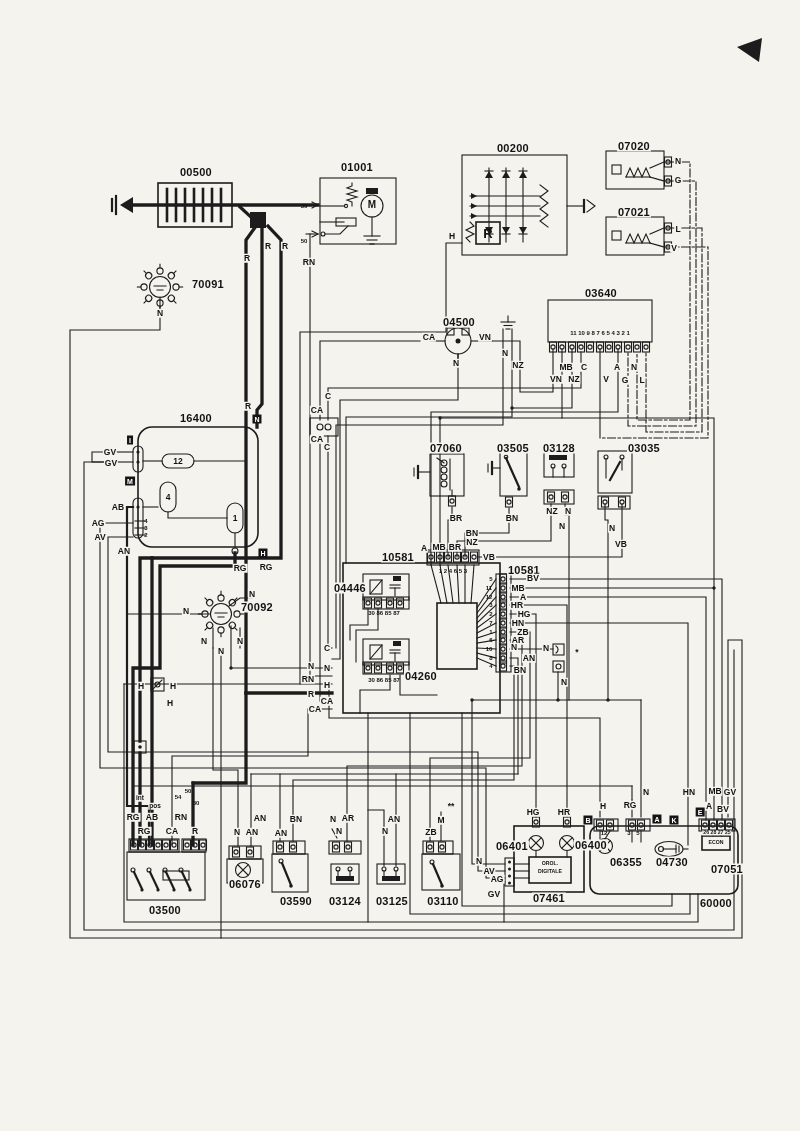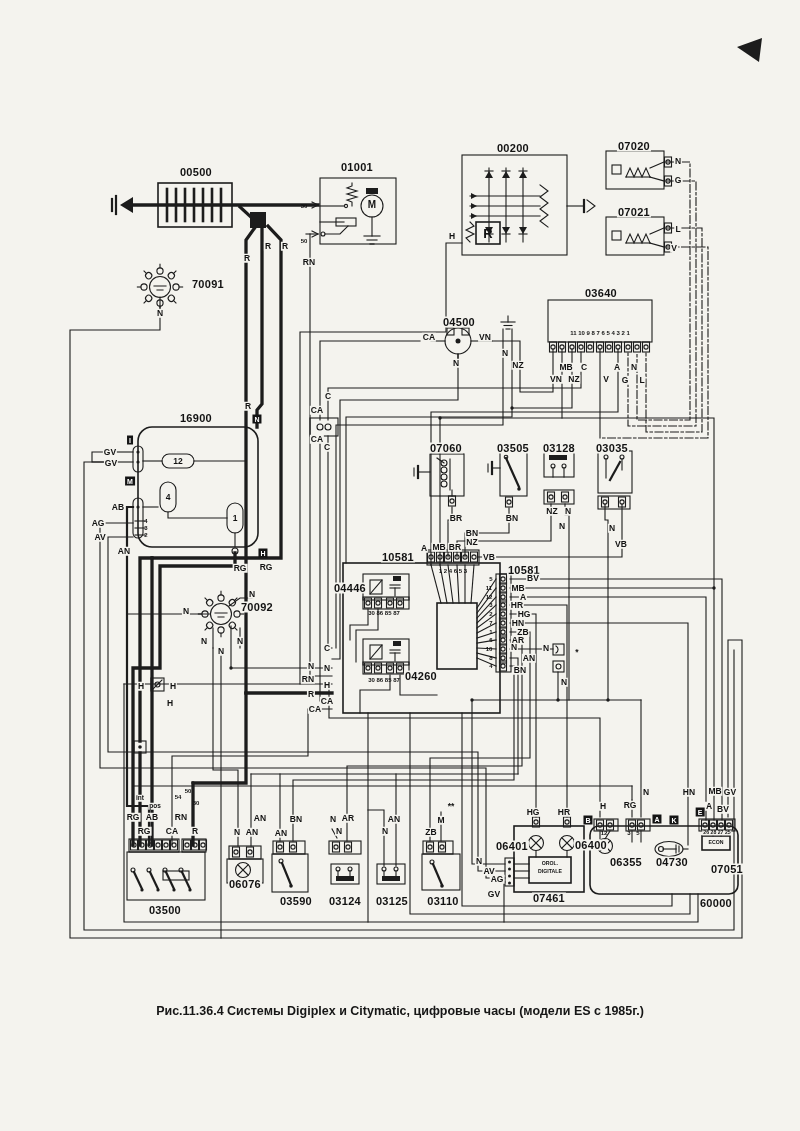--- a/index.html
+++ b/index.html
@@ -595,25 +595,25 @@
 
   <div id="labels">
       <span class="lb id" style="left: 196px; top: 172px;">00500</span>
       <span class="lb id" style="left: 357px; top: 167px;">01001</span>
       <span class="lb id" style="left: 513px; top: 148px;">00200</span>
       <span class="lb id" style="left: 634px; top: 146px;">07020</span>
       <span class="lb id" style="left: 634px; top: 212px;">07021</span>
       <span class="lb id" style="left: 208px; top: 284px;">70091</span>
       <span class="lb id" style="left: 459px; top: 322px;">04500</span>
       <span class="lb id" style="left: 601px; top: 293px;">03640</span>
-      <span class="lb id" style="left: 196px; top: 418px;">16900</span>
+      <span class="lb id" style="left: 196px; top: 418px;">16400</span>
       <span class="lb id" style="left: 446px; top: 448px;">07060</span>
       <span class="lb id" style="left: 513px; top: 448px;">03505</span>
       <span class="lb id" style="left: 559px; top: 448px;">03128</span>
-      <span class="lb id" style="left: 612px; top: 448px;">03035</span>
+      <span class="lb id" style="left: 644px; top: 448px;">03035</span>
       <span class="lb id" style="left: 398px; top: 557px;">10581</span>
       <span class="lb id" style="left: 524px; top: 570px;">10581</span>
       <span class="lb id" style="left: 350px; top: 588px;">04446</span>
       <span class="lb id" style="left: 421px; top: 676px;">04260</span>
       <span class="lb id" style="left: 257px; top: 607px;">70092</span>
       <span class="lb id" style="left: 165px; top: 910px;">03500</span>
       <span class="lb id" style="left: 245px; top: 884px; text-align: right;">06076</span>
       <span class="lb id" style="left: 296px; top: 901px;">03590</span>
       <span class="lb id" style="left: 345px; top: 901px;">03124</span>
       <span class="lb id" style="left: 392px; top: 901px;">03125</span>
@@ -778,14 +778,13 @@
       <span class="lb inv" style="left: 130px; top: 440px;">I</span>
       <span class="lb inv" style="left: 130px; top: 481px;">M</span>
       <span class="lb inv" style="left: 257px; top: 419px;">N</span>
       <span class="lb inv" style="left: 263px; top: 553px;">H</span>
       <span class="lb inv" style="left: 588px; top: 820px;">B</span>
       <span class="lb inv" style="left: 657px; top: 819px;">A</span>
       <span class="lb inv" style="left: 674px; top: 820px;">K</span>
       <span class="lb inv" style="left: 700px; top: 812px;">E</span>
     </div>
 
-  <div class="caption">Рис.11.36.4 Системы Digiplex и Citymatic, цифровые часы (модели ES с 1985г.)</div>
 </div>
 
 </body></html>

